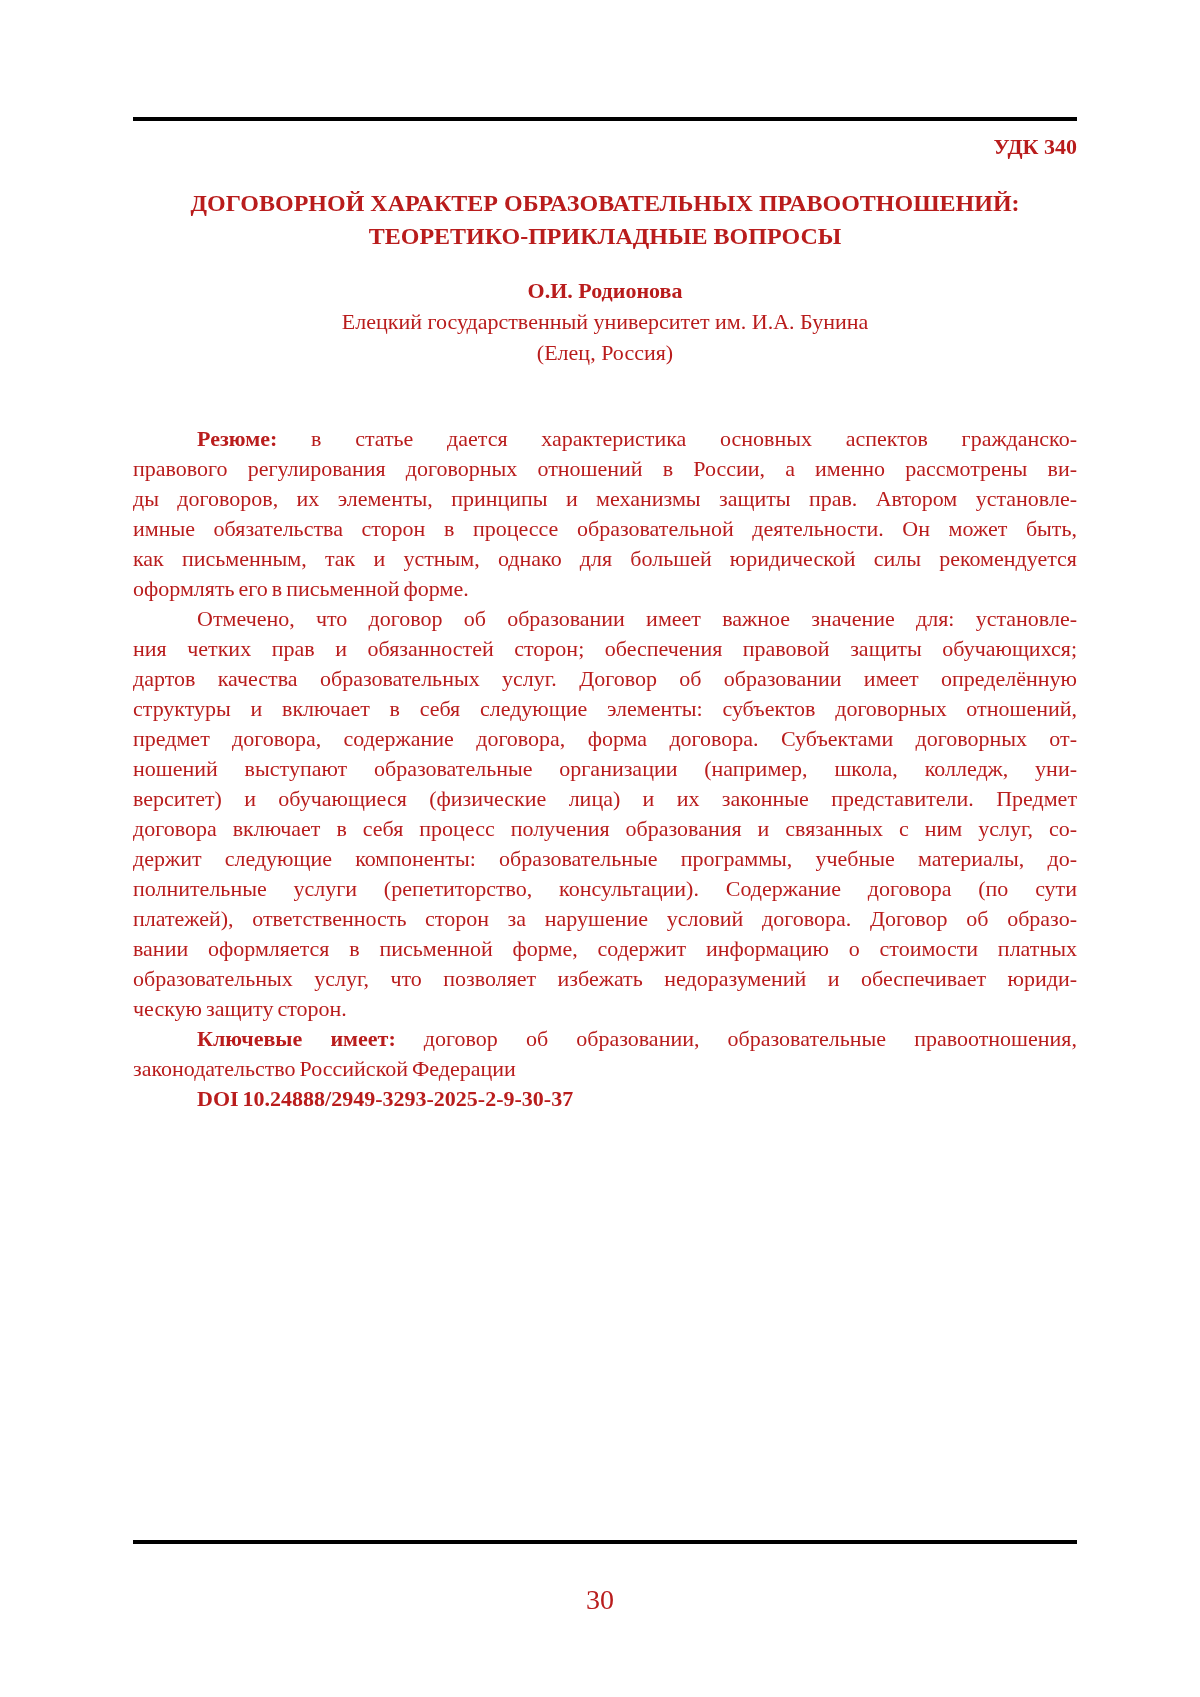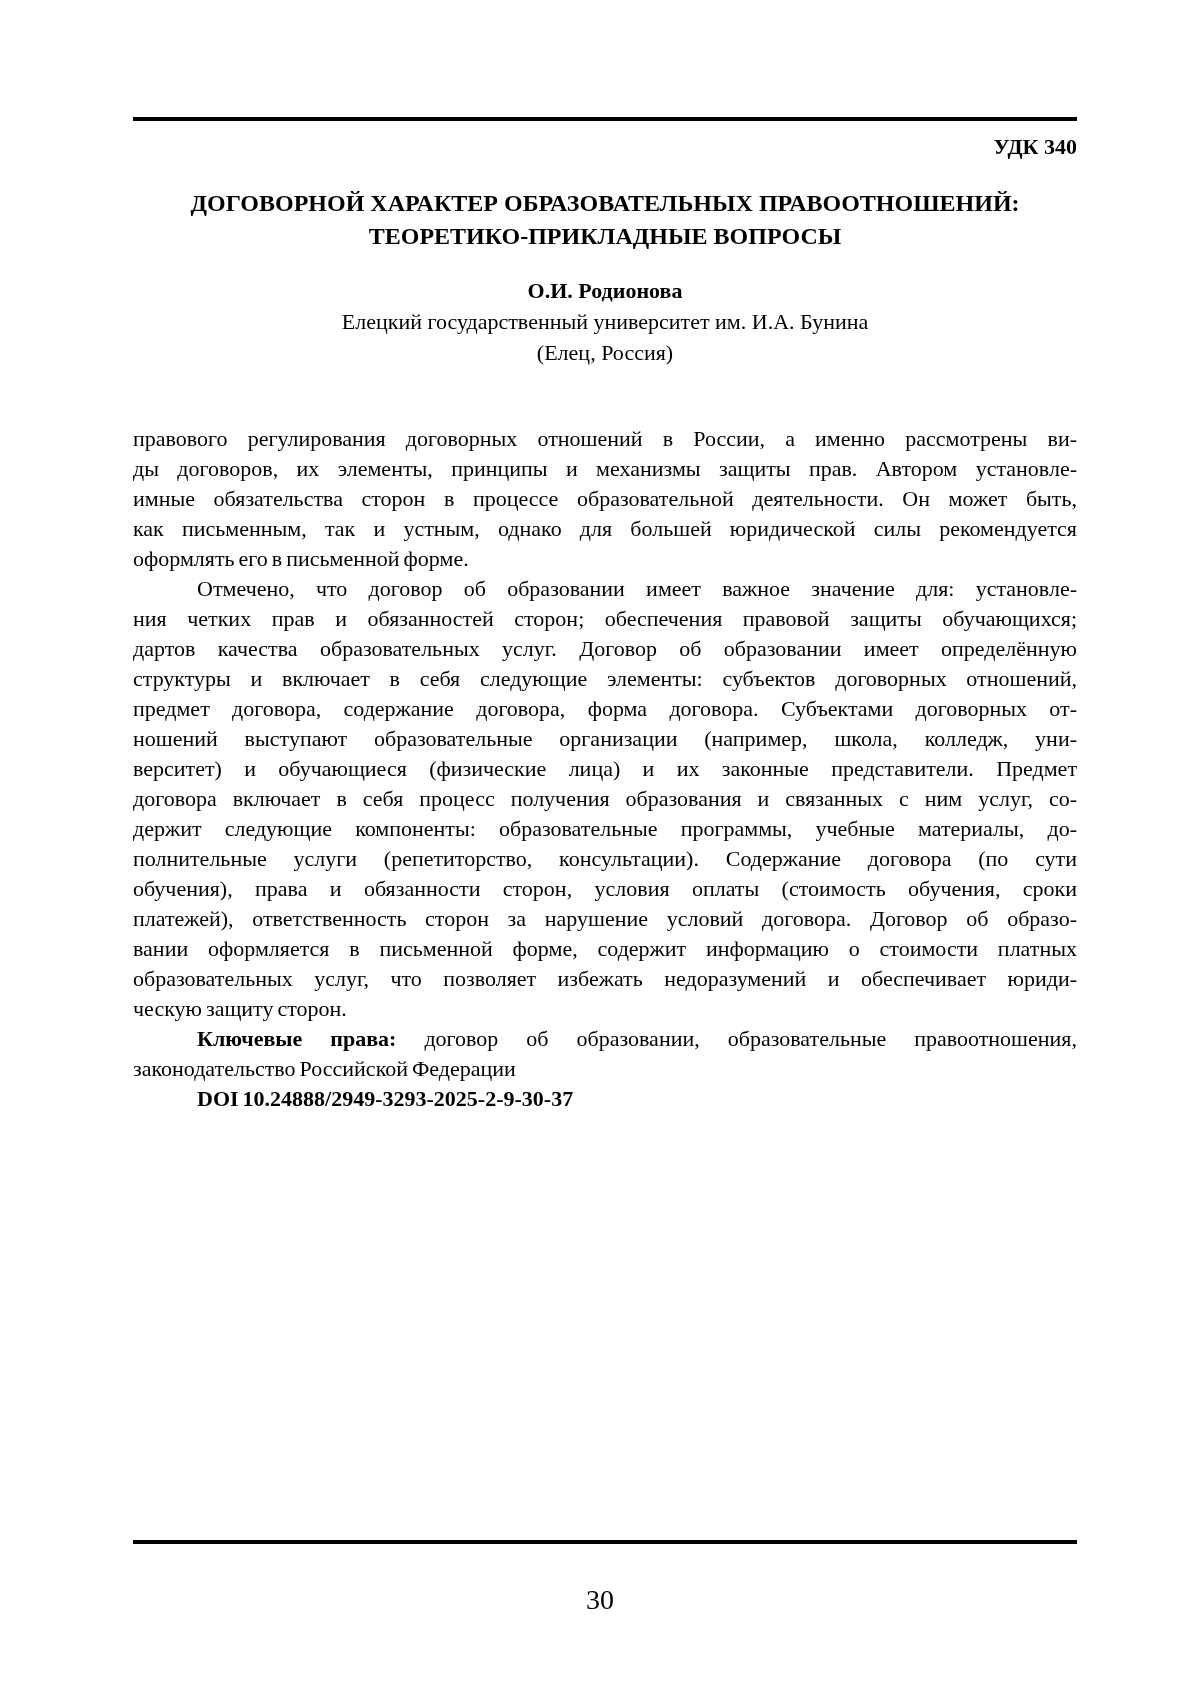--- a/index.html
+++ b/index.html
@@ -1,21 +1,21 @@
 <!DOCTYPE html>
 <html><head>
 <meta charset="utf-8">
 <style>
   html, body { margin: 0; padding: 0; background: #ffffff; }
   .page {
     position: relative;
     width: 1200px;
     height: 1697px;
     background: #ffffff;
-    color: #000000;
+    color: #b91c1c;
     font-family: "Liberation Serif", "DejaVu Serif", serif;
     overflow: hidden;
   }
   .content { padding: 0 123px 0 133px; }
   .rule {
     height: 4px;
     background: #000000;
   }
   .rule-top { margin-top: 117px; }
   .udk {
@@ -82,43 +82,43 @@
     </div>
 
     <div class="byline">
       <div class="author">О.И. Родионова</div>
       <div>Елецкий государственный университет им. И.А. Бунина</div>
       <div>(Елец, Россия)</div>
     </div>
 
     <div class="bodytext">
 
+      <div class="jline indent"><span class="b">Резюме:</span><span> в статье дается характеристика  основных аспектов гражданско-</span></div>
       <div class="jline">правового регулирования договорных отношений в России, а именно рассмотрены ви-</div>
       <div class="jline">ды договоров, их элементы, принципы и механизмы защиты прав. Автором установле-</div>
       <div class="jline">имные обязательства сторон в процессе образовательной деятельности. Он может быть,</div>
       <div class="jline">как письменным, так и устным, однако для большей юридической силы рекомендуется</div>
       <div class="jline lastline">оформлять его в письменной форме.</div>
 
       <div class="jline indent">Отмечено, что договор об образовании имеет важное значение для: установле-</div>
       <div class="jline">ния четких прав и обязанностей сторон; обеспечения правовой защиты обучающихся;</div>
       <div class="jline">дартов качества образовательных услуг. Договор об образовании имеет определённую</div>
       <div class="jline">структуры и включает в себя следующие элементы: субъектов договорных отношений,</div>
       <div class="jline">предмет договора, содержание договора, форма договора.  Субъектами договорных от-</div>
       <div class="jline">ношений выступают образовательные организации (например, школа, колледж, уни-</div>
       <div class="jline">верситет) и обучающиеся (физические лица) и их законные представители.  Предмет</div>
       <div class="jline">договора включает в себя процесс получения образования и связанных с ним услуг, со-</div>
       <div class="jline">держит следующие компоненты: образовательные программы, учебные материалы, до-</div>
       <div class="jline">полнительные услуги (репетиторство, консультации). Содержание договора (по сути</div>
-      <div class="jline">обучения), права и обязанности сторон, условия оплаты (стоимость обучения, сроки</div>
       <div class="jline">платежей), ответственность сторон за нарушение условий договора. Договор об образо-</div>
       <div class="jline">вании оформляется в письменной форме, содержит информацию о стоимости платных</div>
       <div class="jline">образовательных услуг, что позволяет избежать недоразумений и обеспечивает юриди-</div>
       <div class="jline lastline">ческую защиту сторон.</div>
 
-      <div class="jline indent"><span class="b">Ключевые права:</span><span> договор об образовании, образовательные правоотношения,</span></div>
+      <div class="jline indent"><span class="b">Ключевые имеет:</span><span> договор об образовании, образовательные правоотношения,</span></div>
       <div class="jline lastline">законодательство Российской Федерации</div>
 
       <div class="jline lastline indent doi-line">DOI  10.24888/2949-3293-2025-2-9-30-37</div>
 
     </div>
   </div>
 
   <div class="rule rule-bottom"></div>
   <div class="page-number">30</div>
 </div>

